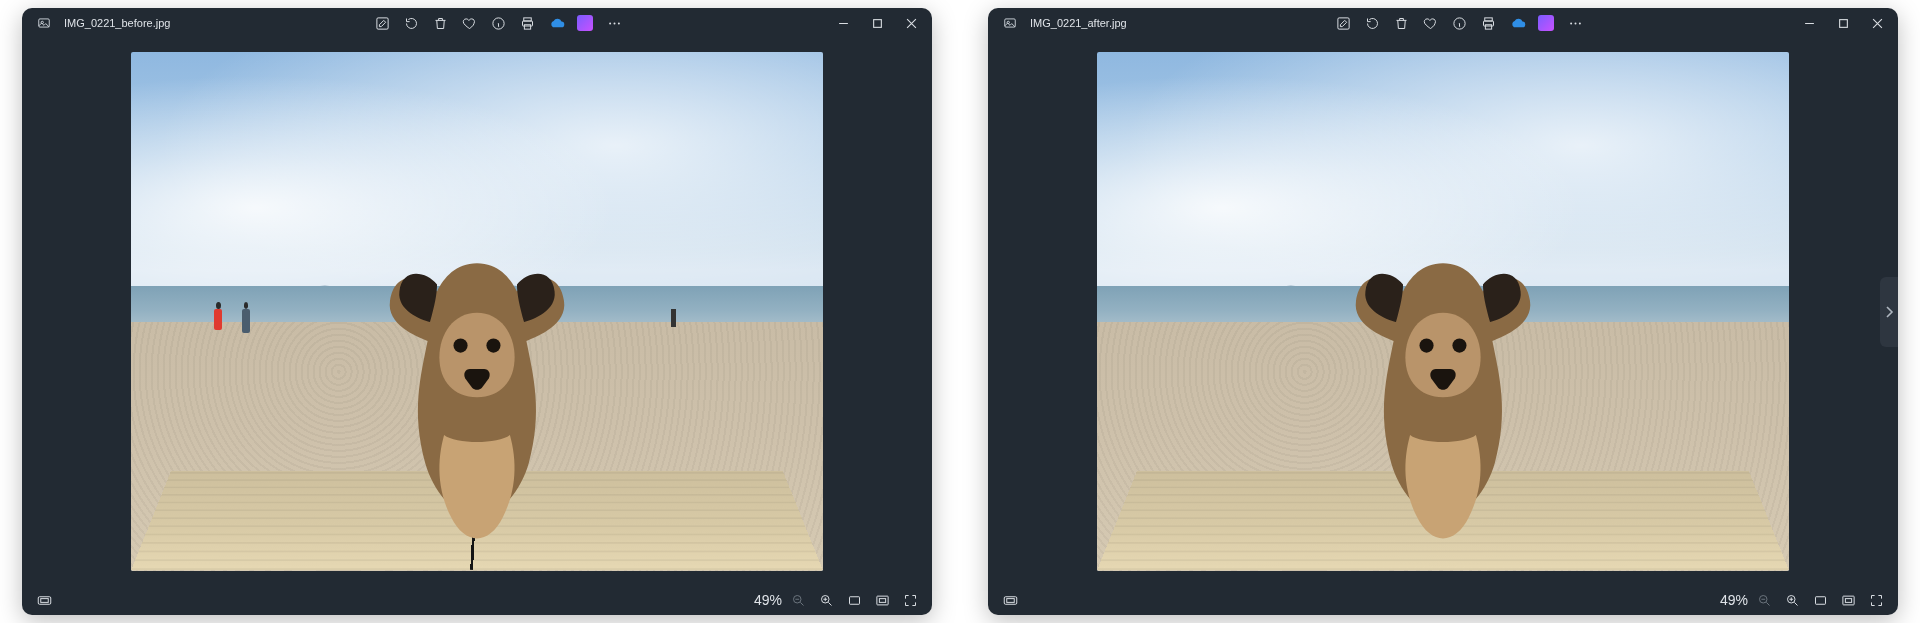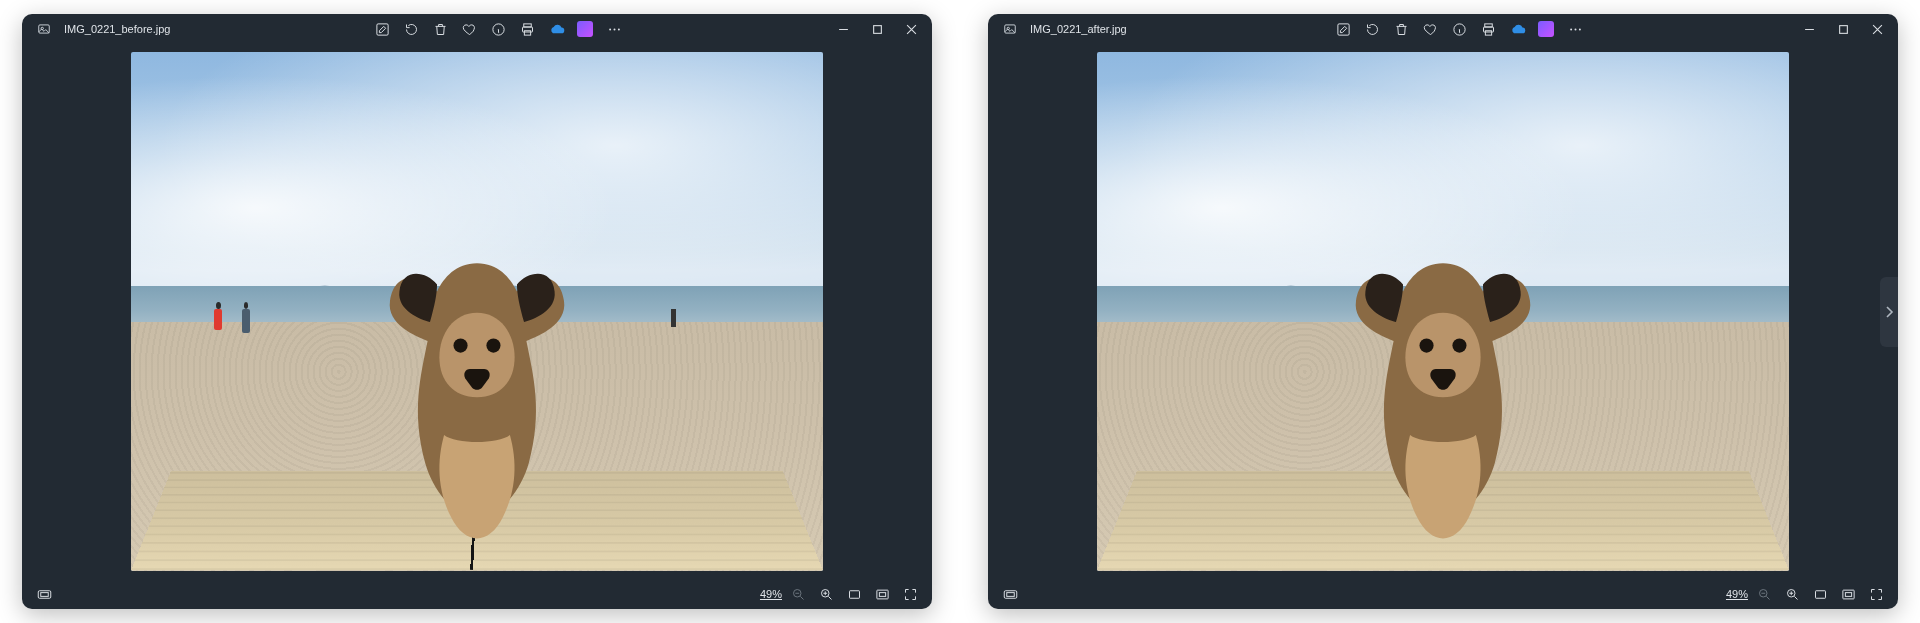--- a/index.html
+++ b/index.html
@@ -9,21 +9,21 @@
     height:623px;
     background:#ffffff;
     font-family:"Segoe UI",Arial,sans-serif;
     font-size:11px;
     color:#e6e6e6;
     overflow:hidden;
   }
   .layout{
     display:flex;
     gap:56px;
-    padding:14px 22px;
+    padding:8px 22px;
     box-sizing:border-box;
     width:100%;
     height:100%;
   }
   .window{
     flex:1 1 0;
     background:#222a33;
     border-radius:10px;
     display:flex;
     flex-direction:column;
@@ -133,21 +133,21 @@
   .peek{
     position:absolute;right:0;top:50%;transform:translateY(-50%);
     width:18px;height:70px;background:#2e3640;border-radius:6px 0 0 6px;
     display:flex;align-items:center;justify-content:center;color:#aeb6bf;
   }
   
   .bottombar{
     height:30px;flex:none;
     display:flex;align-items:center;padding:0 8px;
   }
-  .zoom-label{font-size:11px;color:#dfe3e8;margin-right:2px;text-decoration:underline;}
+  .zoom-label{font-size:14px;color:#dfe3e8;margin-right:2px;}
   .bb-btn.dim{color:#6b747d;}
   
   .onedrive svg path{fill:#2f8ee6;}
   .clipchamp{
     width:16px;height:16px;border-radius:3px;
     background:linear-gradient(135deg,#7b5cff,#c851ff);
   }
 </style>
 </head>
 <body>

